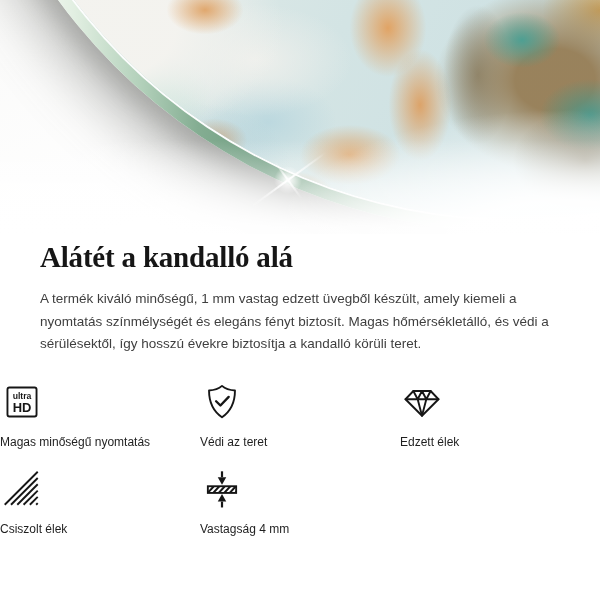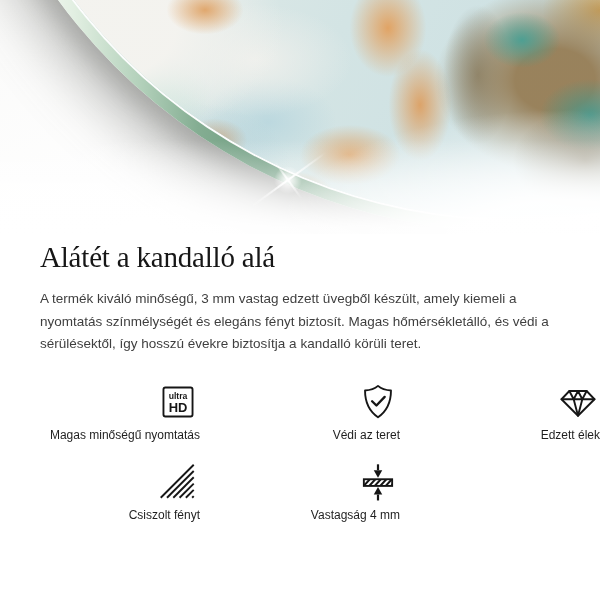--- a/index.html
+++ b/index.html
@@ -105,21 +105,21 @@
     position: absolute; left: -1px; top: -23px; width: 2px; height: 46px;
     background: linear-gradient(180deg, rgba(255,255,255,0), #fff 50%, rgba(255,255,255,0));
     filter: blur(.6px);
   }
 
   
   .content { padding: 0 40px; }
   h1 {
     margin-top: 6px;
     font-family: "Liberation Serif", serif;
-    font-weight: 400;
+    font-weight: 700;
     font-size: 29px;
     line-height: 35px;
     letter-spacing: -0.2px;
     color: var(--ink);
   }
   .description {
     margin-top: 13px;
     max-width: 527px;
     font-size: 13.5px;
     line-height: 22.5px;
@@ -129,22 +129,22 @@
   
   .features {
     margin: 24px -40px 0;   
     display: grid;
     grid-template-columns: repeat(3, 1fr);
     row-gap: 17px;
   }
   .feature {
     display: flex;
     flex-direction: column;
-    align-items: flex-end;
-    gap: 4px;
+    align-items: flex-start;
+    gap: 11px;
   }
   .ficon { width: 44px; height: 44px; display: block; color: var(--ink); }
   .ficon svg { width: 44px; height: 44px; display: block; }
   .ficon svg .stroke { fill: none; stroke: currentColor; stroke-width: 2.4; }
   .ficon svg text {
     font-family: "Liberation Sans", sans-serif;
     font-weight: 700;
     fill: currentColor;
     stroke: none;
   }
@@ -172,21 +172,21 @@
       <span class="ray-v"></span>
       <span class="glow"></span>
     </div>
   </div>
 
   <div class="content">
     <h1>
       <span>Alátét a kandalló alá</span><br>
     </h1>
 
-    <p class="description">A termék kiváló minőségű, 3 mm vastag edzett üvegből készült, amely kiemeli a nyomtatás színmélységét és elegáns fényt biztosít. Magas hőmérsékletálló, és védi a sérülésektől, így hosszú évekre biztosítja a kandalló körüli teret.</p>
+    <p class="description">A termék kiváló minőségű, 1 mm vastag edzett üvegből készült, amely kiemeli a nyomtatás színmélységét és elegáns fényt biztosít. Magas hőmérsékletálló, és védi a sérülésektől, így hosszú évekre biztosítja a kandalló körüli teret.</p>
 
     <div class="features">
 
 
       <div class="feature">
         <span class="ficon">
           <svg viewBox="0 0 56 56">
             <rect class="stroke" x="9.5" y="9.5" width="37" height="37" rx="2.5"></rect>
             <text x="28" y="24.5" text-anchor="middle" font-size="11">ultra</text>
             <text x="28" y="41" text-anchor="middle" font-size="16.5">HD</text>
@@ -225,21 +225,21 @@
             <g class="stroke" stroke-width="3.6">
               <path d="M6,48 L48,6"></path>
               <path d="M14,48 L48,14"></path>
               <path d="M22,48 L48,22"></path>
               <path d="M30,48 L48,30"></path>
               <path d="M38,48 L48,38"></path>
               <path d="M46,48 L48,46"></path>
             </g>
           </svg>
         </span>
-        <span class="flabel">Csiszolt fényt</span>
+        <span class="flabel">Csiszolt élek</span>
       </div>
 
       <div class="feature">
         <span class="ficon">
           <svg viewBox="0 0 56 56">
             <defs>
               <clipPath id="barclip">
                   <rect x="10" y="24.5" width="36" height="8.5"></rect>
                 </clipPath>
             </defs>

